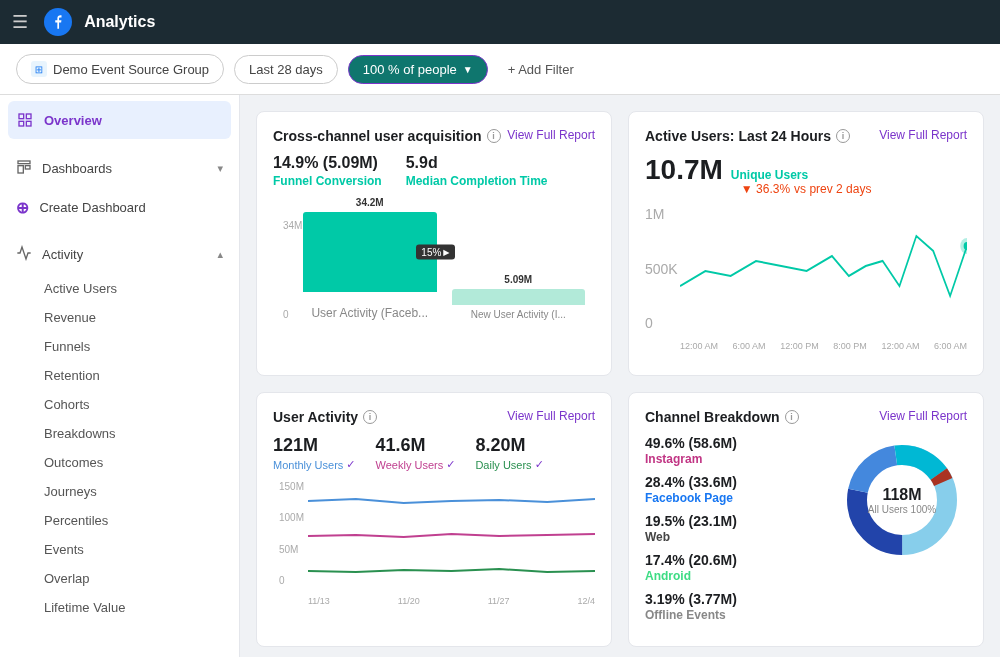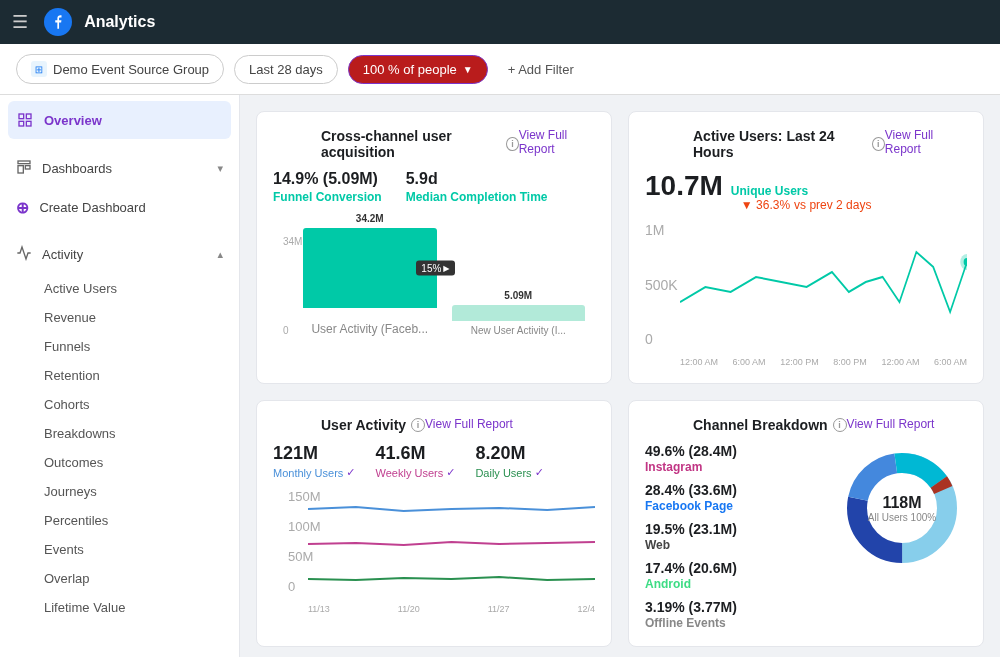--- a/index.html
+++ b/index.html
@@ -14,21 +14,21 @@
     .topnav-title { color: white; font-size: 16px; font-weight: 600; }
     .hamburger { color: #ccc; font-size: 18px; cursor: pointer; margin-right: 4px; }
 
     
     .filterbar {
       display: flex; align-items: center; background: white; padding: 10px 16px; gap: 10px; border-bottom: 1px solid #ddd;
     }
     .filter-btn {
       display: flex; align-items: center; gap: 6px; padding: 6px 14px; border-radius: 20px; border: 1px solid #ccc; background: white; cursor: pointer; font-size: 13px; color: #444;
     }
-    .filter-btn.purple { background: #b91c1c; color: white; border-color: #7b35cb; }
+    .filter-btn.purple { background: #0f766e; color: white; border-color: #7b35cb; }
     .filter-btn .caret { font-size: 10px; }
     .add-filter { display: flex; align-items: center; gap: 4px; color: #555; cursor: pointer; font-size: 13px; padding: 6px 10px; }
     .source-icon { width: 16px; height: 16px; background: #e8f4fd; border-radius: 3px; display: flex; align-items: center; justify-content: center; font-size: 10px; color: #1877f2; }
 
     
     .layout { display: flex; height: calc(657px - 44px - 45px); }
 
     
     .sidebar { width: 240px; background: white; border-right: 1px solid #e4e6eb; overflow-y: auto; flex-shrink: 0; }
     .sidebar-item {
@@ -43,21 +43,21 @@
     }
     .sidebar-section-header .left { display: flex; align-items: center; gap: 10px; }
     .chevron { font-size: 11px; color: #888; }
     .plus-icon { color: #7b35cb; font-size: 16px; font-weight: bold; }
 
     
     .main { flex: 1; overflow-y: auto; padding: 16px; display: grid; grid-template-columns: 1fr 1fr; grid-template-rows: auto auto; gap: 16px; }
 
     
     .card { background: white; border-radius: 8px; border: 1px solid #e4e6eb; padding: 16px; }
-    .card-header { display: flex; justify-content: flex-start; align-items: flex-start; margin-bottom: 10px; margin-left: 48px; }
+    .card-header { display: flex; justify-content: space-between; align-items: flex-start; margin-bottom: 10px; }
     .card-title { font-size: 14px; font-weight: 600; color: #1c1e21; display: flex; align-items: center; gap: 5px; }
     .info-icon { width: 14px; height: 14px; border-radius: 50%; border: 1px solid #999; display: flex; align-items: center; justify-content: center; font-size: 9px; color: #999; cursor: pointer; }
     .view-report { color: #7b35cb; font-size: 12px; cursor: pointer; text-decoration: none; }
     .metric-value { font-size: 22px; font-weight: 700; color: #1c1e21; }
     .metric-label { font-size: 12px; color: #1da1f2; font-weight: 600; }
     .metric-label.teal { color: #00c9a7; }
     .metric-row { display: flex; gap: 24px; margin-bottom: 12px; }
     .metric-block { display: flex; flex-direction: column; gap: 2px; }
 
     
@@ -325,21 +325,21 @@
         <div class="metric-block">
           <span class="ua-metric-val">8.20M</span>
           <div class="ua-metric-label">
             <span style="color:#2a9050;">Daily Users</span>
             <span class="ua-check">✓</span>
           </div>
         </div>
       </div>
 
       <div style="position:relative;">
-        <div style="position:absolute;left:15px;top:0;bottom:20px;display:flex;flex-direction:column;justify-content:space-between;font-size:13px;color:#aaa;width:35px;">
+        <div style="position:absolute;left:6px;top:0;bottom:20px;display:flex;flex-direction:column;justify-content:space-between;font-size:10px;color:#aaa;width:35px;">
           <span>150M</span>
           <span>100M</span>
           <span>50M</span>
           <span>0</span>
         </div>
         <svg width="100%" height="110" viewBox="0 0 300 110" style="margin-left:35px;width:calc(100% - 35px);" preserveAspectRatio="none">
 
           <polyline points="0,20 50,18 100,22 150,20 200,19 250,21 300,18" fill="none" stroke="#4a90d9" stroke-width="2"></polyline>
 
           <polyline points="0,55 50,54 100,56 150,53 200,55 250,54 300,53" fill="none" stroke="#c04090" stroke-width="2"></polyline>
@@ -359,21 +359,21 @@
       <div class="card-header">
         <div class="card-title">
           <span>Channel Breakdown</span>
           <span class="info-icon">i</span>
         </div>
         <a class="view-report">View Full Report</a>
       </div>
       <div class="channel-layout">
         <div class="channel-list">
           <div class="channel-item">
-            <span class="channel-value">49.6% (28.4M)</span>
+            <span class="channel-value">49.6% (58.6M)</span>
             <span class="channel-name instagram">Instagram</span>
           </div>
           <div class="channel-item">
             <span class="channel-value">28.4% (33.6M)</span>
             <span class="channel-name facebook">Facebook Page</span>
           </div>
           <div class="channel-item">
             <span class="channel-value">19.5% (23.1M)</span>
             <span class="channel-name web">Web</span>
           </div>

